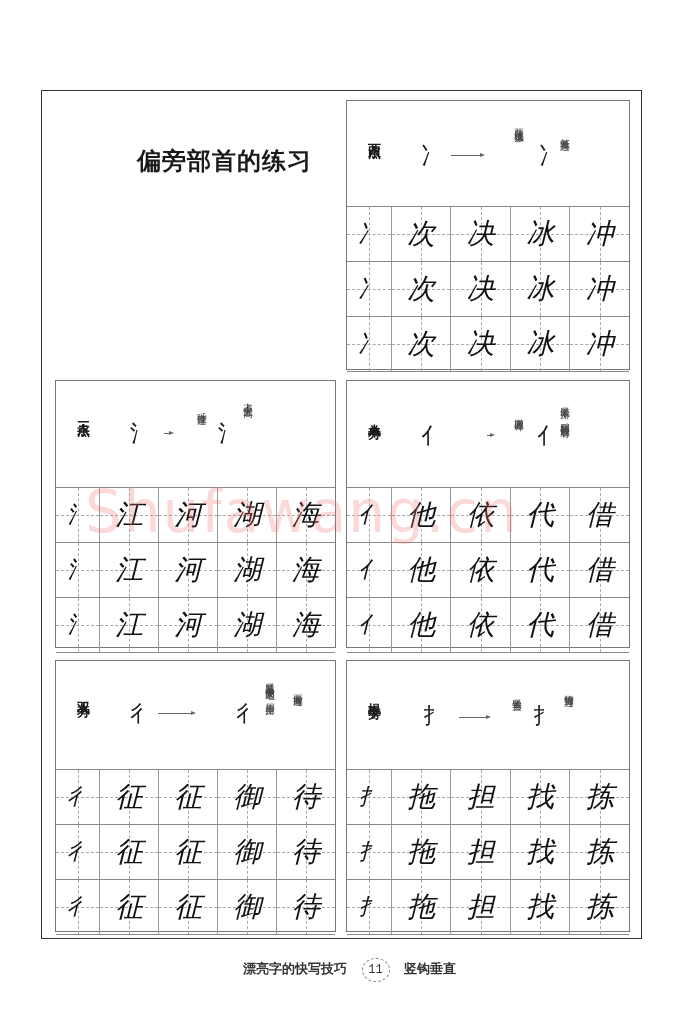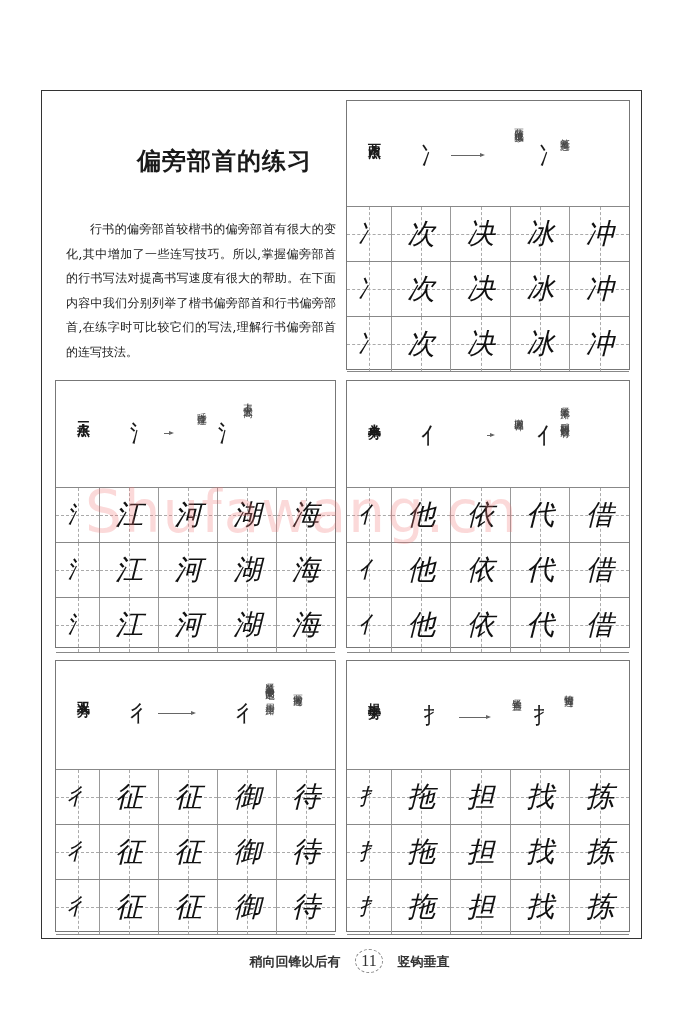--- a/index.html
+++ b/index.html
@@ -32,32 +32,31 @@
                    border-left: 1px dashed #aaa; }
   .gcell::after { content: ""; position: absolute; top: 50%; left: 0; right: 0;
                   border-top: 1px dashed #aaa; }
   .gcell span { position: relative; z-index: 1; }
   .gcell.rad { flex: 0.75; font-size: 22px; }
   .watermark { position: absolute; left: 85px; top: 478px; font-family: "DejaVu Sans", sans-serif;
                font-size: 58px; color: rgba(240,120,120,0.28); letter-spacing: 2px; z-index: 5;
                pointer-events: none; }
   .footer { position: absolute; top: 949px; left: 0; width: 699px; text-align: center;
             font-family: "DejaVu Sans", sans-serif; font-size: 13px; font-weight: bold; color: #333; }
-  .footer .pg { display: inline-block; width: 26px; height: 22px; line-height: 22px; margin: 0 10px;
-                border: 1px dashed #888; border-radius: 50%; font-family: Liberation Serif, serif;
-                font-weight: normal; font-size: 16px; }
+  .footer .pg { display: inline-block; width: 26px; height: 22px; line-height: 22px; margin: 9px 10px;
+                border: 1px dashed #888; border-radius: 50%; font-family: Liberation Mono, monospace;
+                font-weight: normal; font-size: 12px; }
 </style>
 </head>
 <body>
 
 <div class="frame"></div>
 
 <div class="intro">
   <div class="intro-title">偏旁部首的练习</div>
-  <div class="intro-body">行书的偏旁部首较楷书的偏旁部首有很大的变化,其中增加了一些连写技巧。所以,掌握偏旁部首的行书写法对提高书写速度有很大的帮助。在下面内容中我们分别列举了楷书偏旁部首和行书偏旁部首,在练字时可比较它们的写法,理解行书偏旁部首的连写技法。</div>
 </div>
 
 <div class="panel" style="left:346px; top:100px; width:284px; height:270px;">
   <div class="label" style="left:18px; top:32px;">两点水</div>
   <div class="radical" style="left:74px; top:40px;">冫</div>
   <div class="arrow" style="left:104px; top:54px; width:32px;"></div>
   <div class="note" style="left:166px; top:20px;">两笔连成弧形</div>
   <div class="radical" style="left:192px; top:40px;">冫</div>
   <div class="note" style="left:212px; top:30px;">笔断意连</div>
   <div class="grid" style="left:0; top:105px; width:282px;">
@@ -359,16 +358,16 @@
       <div class="gcell">
           <span>拣</span>
         </div>
     </div>
   </div>
 </div>
 
 <div class="watermark">Shufawang.cn</div>
 
 <div class="footer">
-  <span>稍向回锋以后有</span>
+  <span>漂亮字的快写技巧</span>
   <span class="pg">11</span>
   <span>竖钩垂直</span>
 </div>
 
 </body></html>

